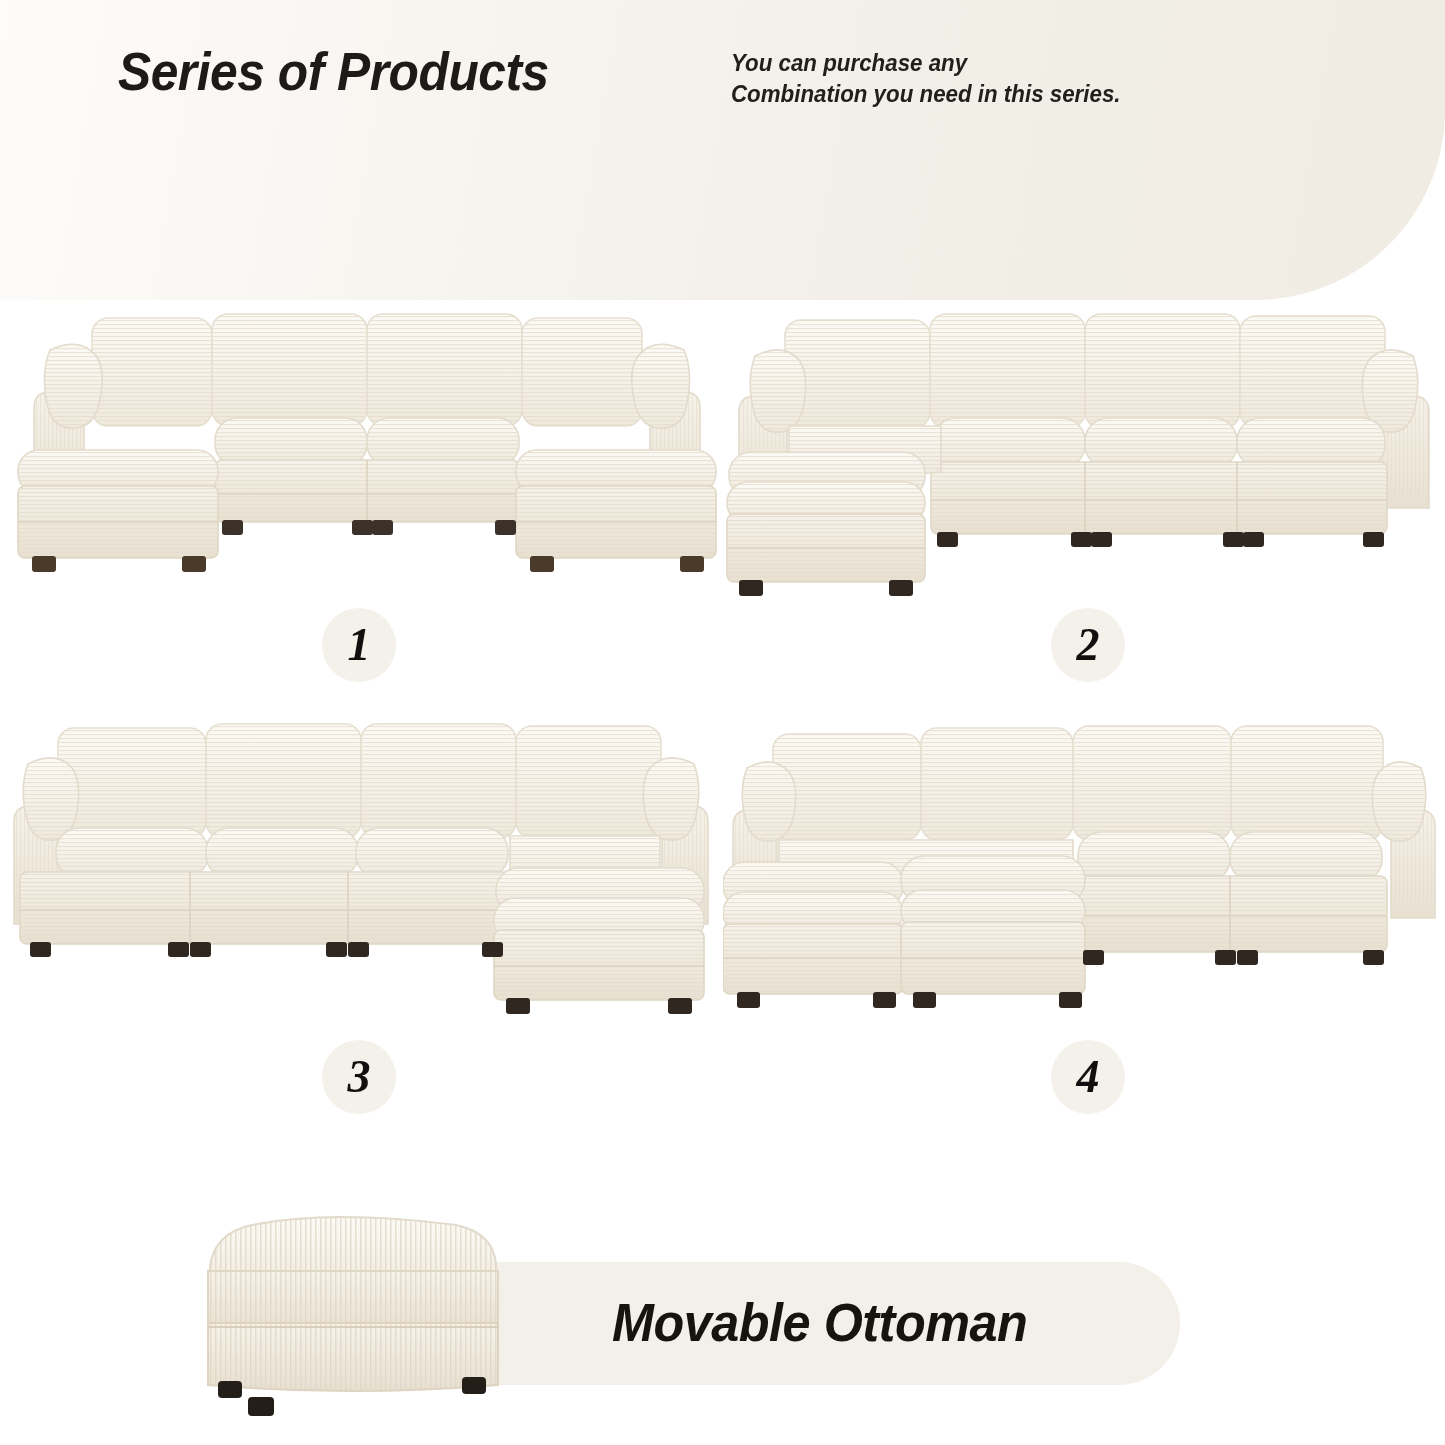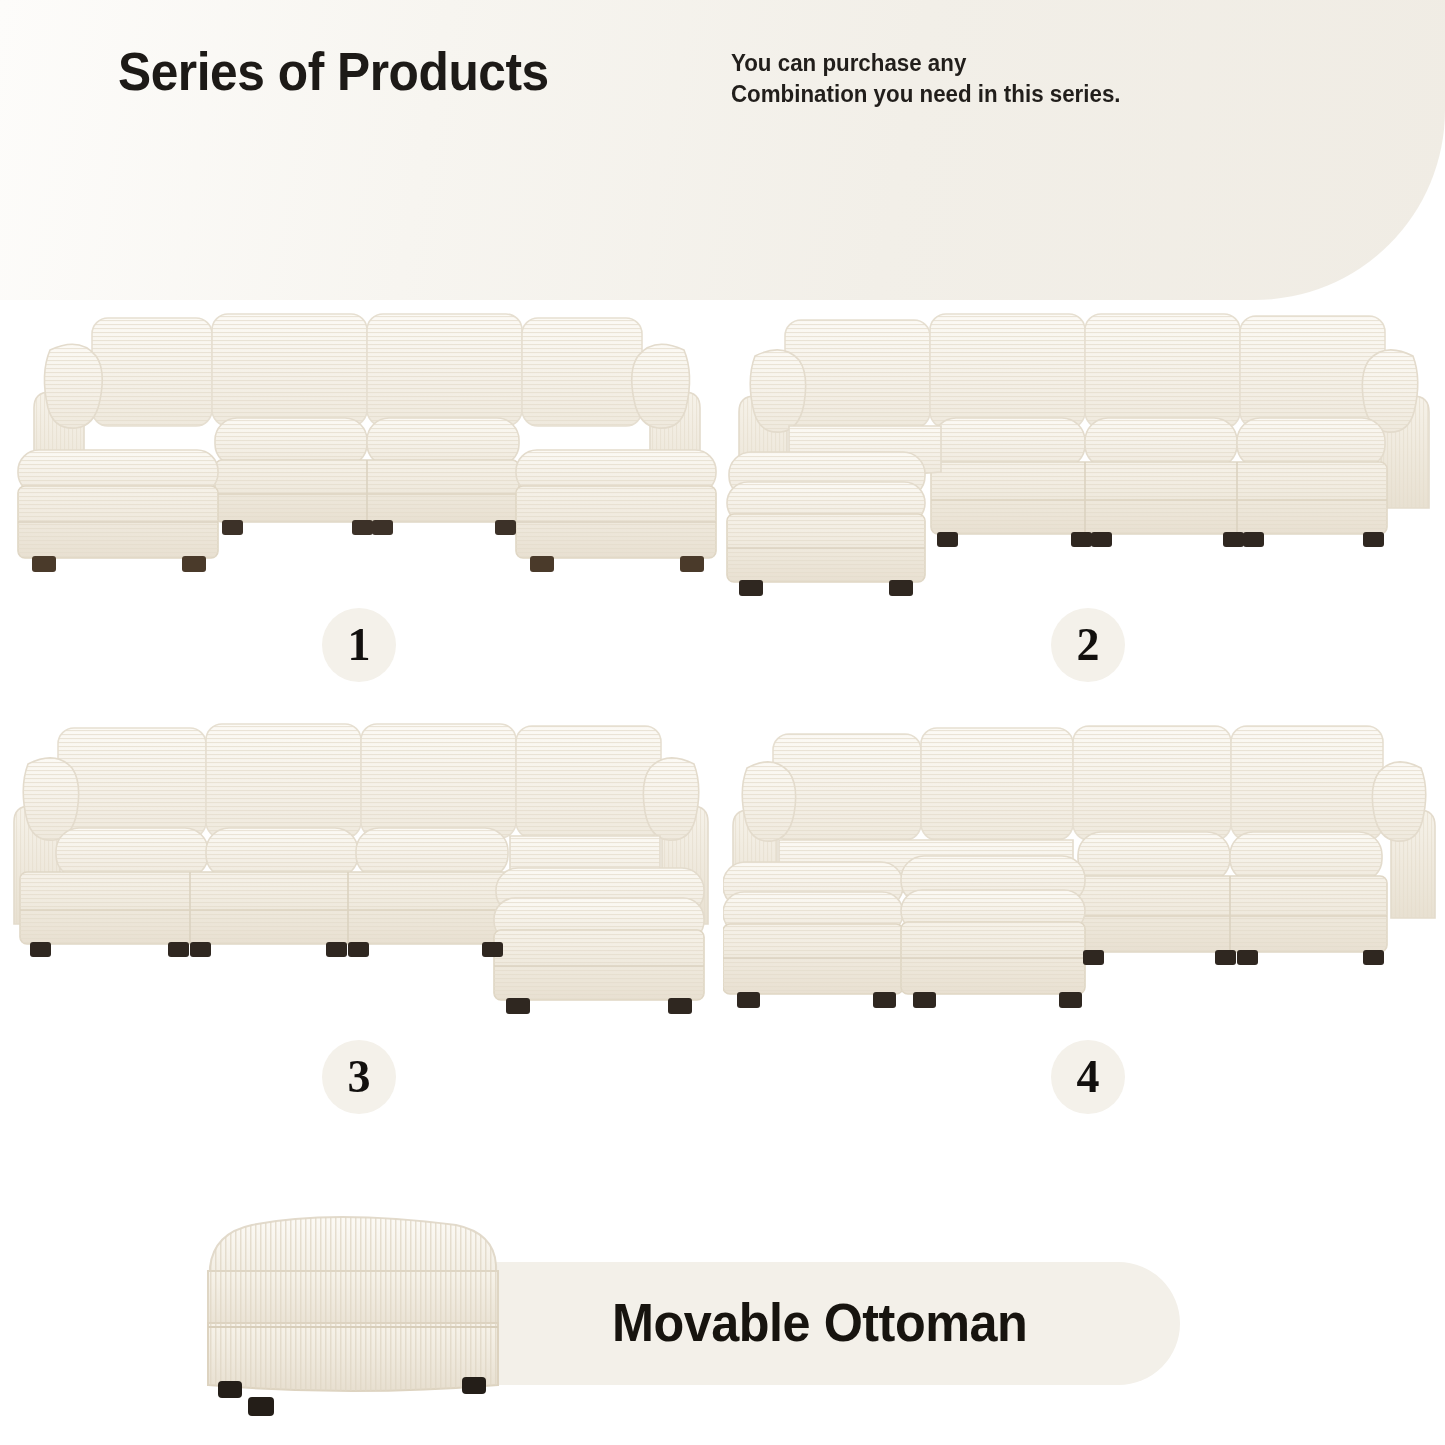--- a/index.html
+++ b/index.html
@@ -2,21 +2,21 @@
 <html><head>
 <meta charset="utf-8">
 <style>
   html,body{margin:0;padding:0;}
   body{
     width:1445px;height:1445px;
     background:#ffffff;
     font-family:"Liberation Sans", sans-serif;
     overflow:hidden;position:relative;
   }
-  .page{position:absolute;inset:0;}
+  .page{position:absolute;inset:0;font-style:italic;}
 
   
   .header-band{
     position:absolute;left:0;top:0;width:1445px;height:300px;
     background:linear-gradient(100deg,#fdfcfa 0%,#f7f5f0 30%,#f2efe8 62%,#f0ece4 100%);
     border-bottom-right-radius:190px;
     z-index:1;
   }
   .header-inner{position:absolute;left:0;top:0;width:1445px;height:300px;z-index:3;}
   .title{

